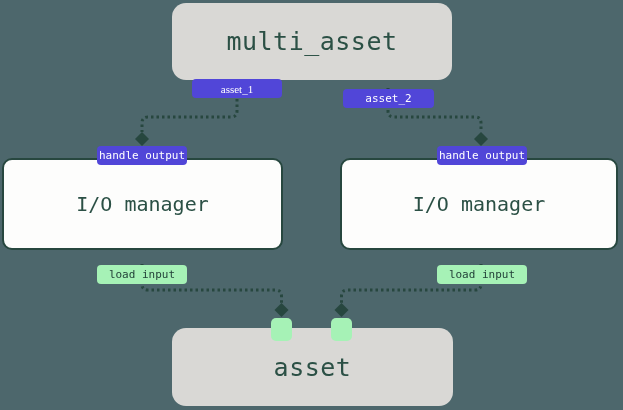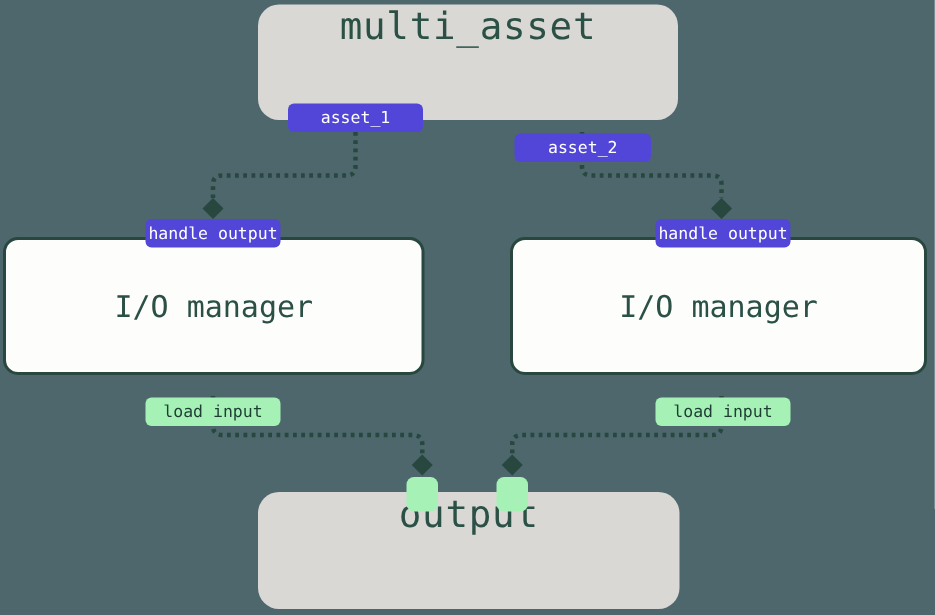--- a/index.html
+++ b/index.html
@@ -23,21 +23,21 @@
     position: relative;
     width: 623px;
     height: 410px;
     background: var(--background);
   }
   .node {
     position: absolute;
     background: var(--node-fill);
     border-radius: 14px;
     display: flex;
-    align-items: flex-start;
+    align-items: center;
     justify-content: center;
   }
   .node-title {
     color: var(--label-text);
     font-size: 25px;
     letter-spacing: 0.5px;
   }
   .io-box {
     position: absolute;
     background: var(--io-fill);
@@ -108,21 +108,21 @@
     <path class="diamond" d="M341.5,303 L348.5,310 L341.5,317 L334.5,310 Z"></path>
   </svg>
 
   <div class="boxlayer">
 
     <div class="node" style="left:172px; top:3px; width:280px; height:77px;">
       <span class="node-title">multi_asset</span>
     </div>
   </div>
 
-  <div class="badge purple" style="left:192px; top:69px;">
+  <div class="badge purple" style="left:192px; top:79px;font-family:Liberation Serif, serif;">
     <span>asset_1</span>
   </div>
   <div class="badge purple" style="left:343px; top:69px; width:91px;margin-top:20px;">
     <span>asset_2</span>
   </div>
 
   <div class="io-box" style="left:2px; top:158px; width:281px; height:92px;">
     <span class="io-title">I/O manager</span>
   </div>
   <div class="badge purple" style="left:97px; top:146px;">
@@ -136,18 +136,18 @@
     <span class="io-title">I/O manager</span>
   </div>
   <div class="badge purple" style="left:437px; top:146px;">
     <span>handle output</span>
   </div>
   <div class="badge green" style="left:437px; top:245px;">
     <span>load input</span>
   </div>
 
   <div class="node" style="left:172px; top:328px; width:281px; height:78px; z-index:1;">
-    <span class="node-title">output</span>
+    <span class="node-title">asset</span>
   </div>
   <div class="handle-square" style="left:271px; top:318px;"></div>
   <div class="handle-square" style="left:331px; top:318px;"></div>
 
 </div>
 
 </body></html>

